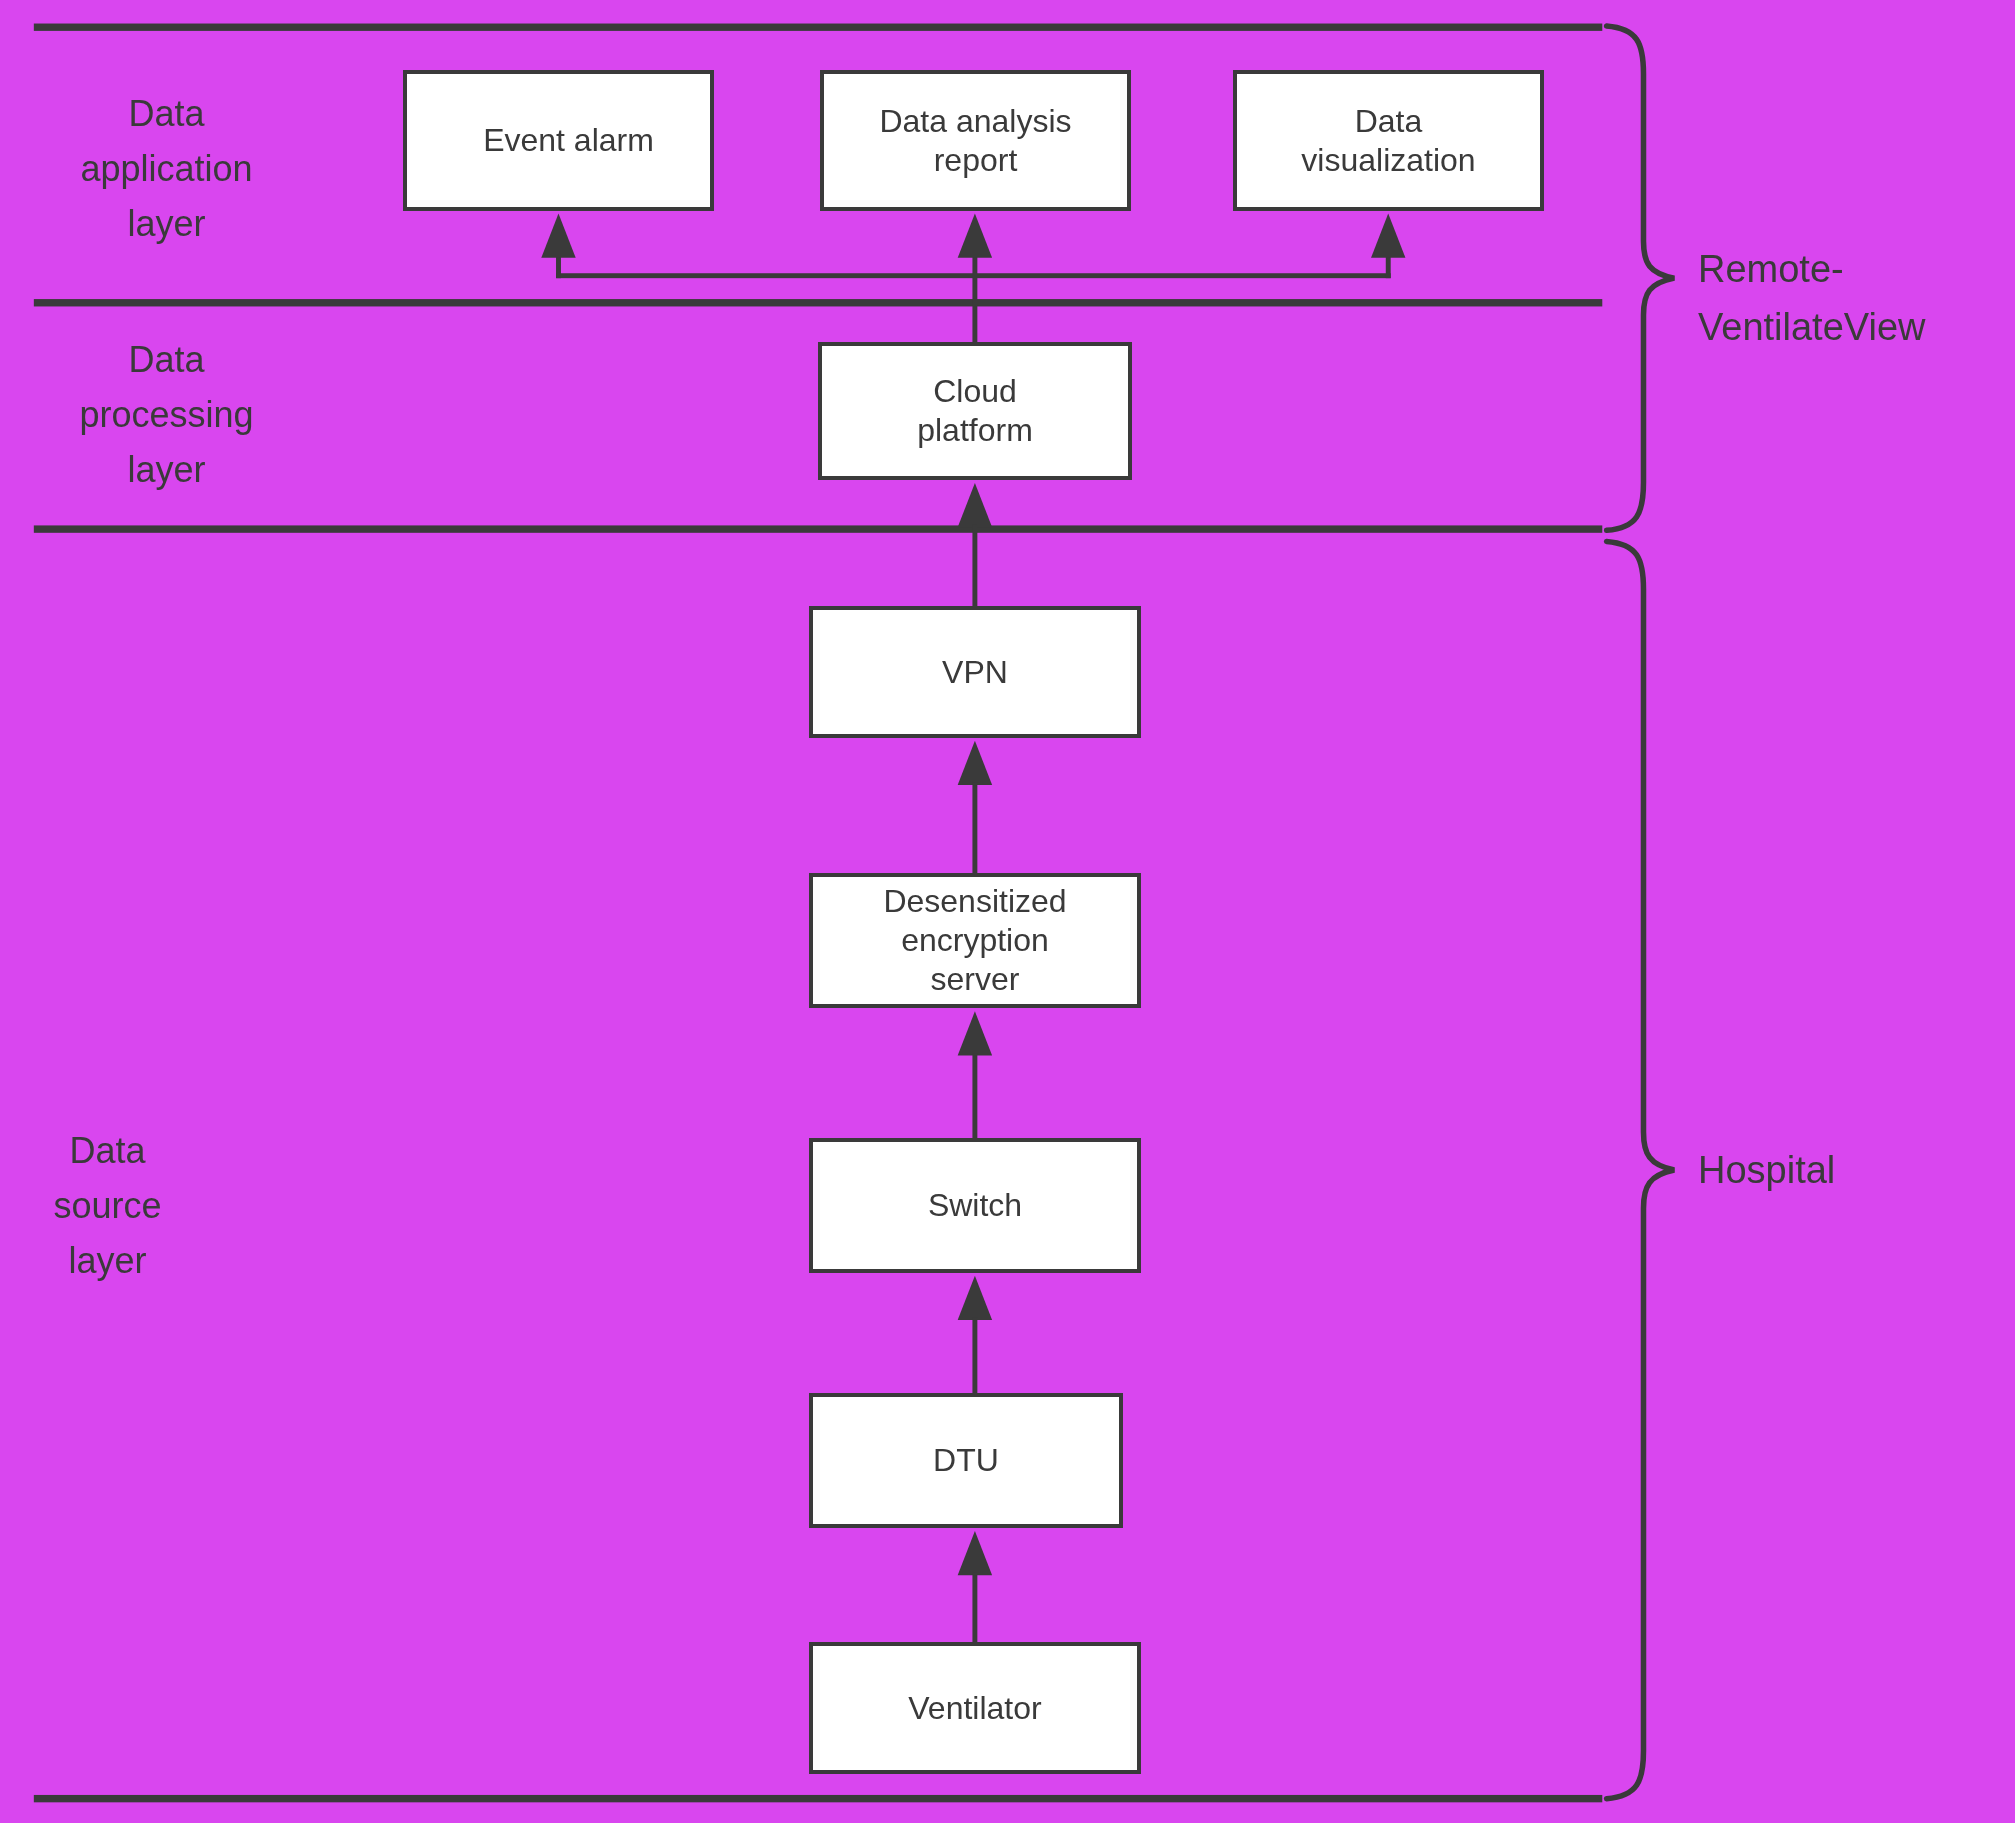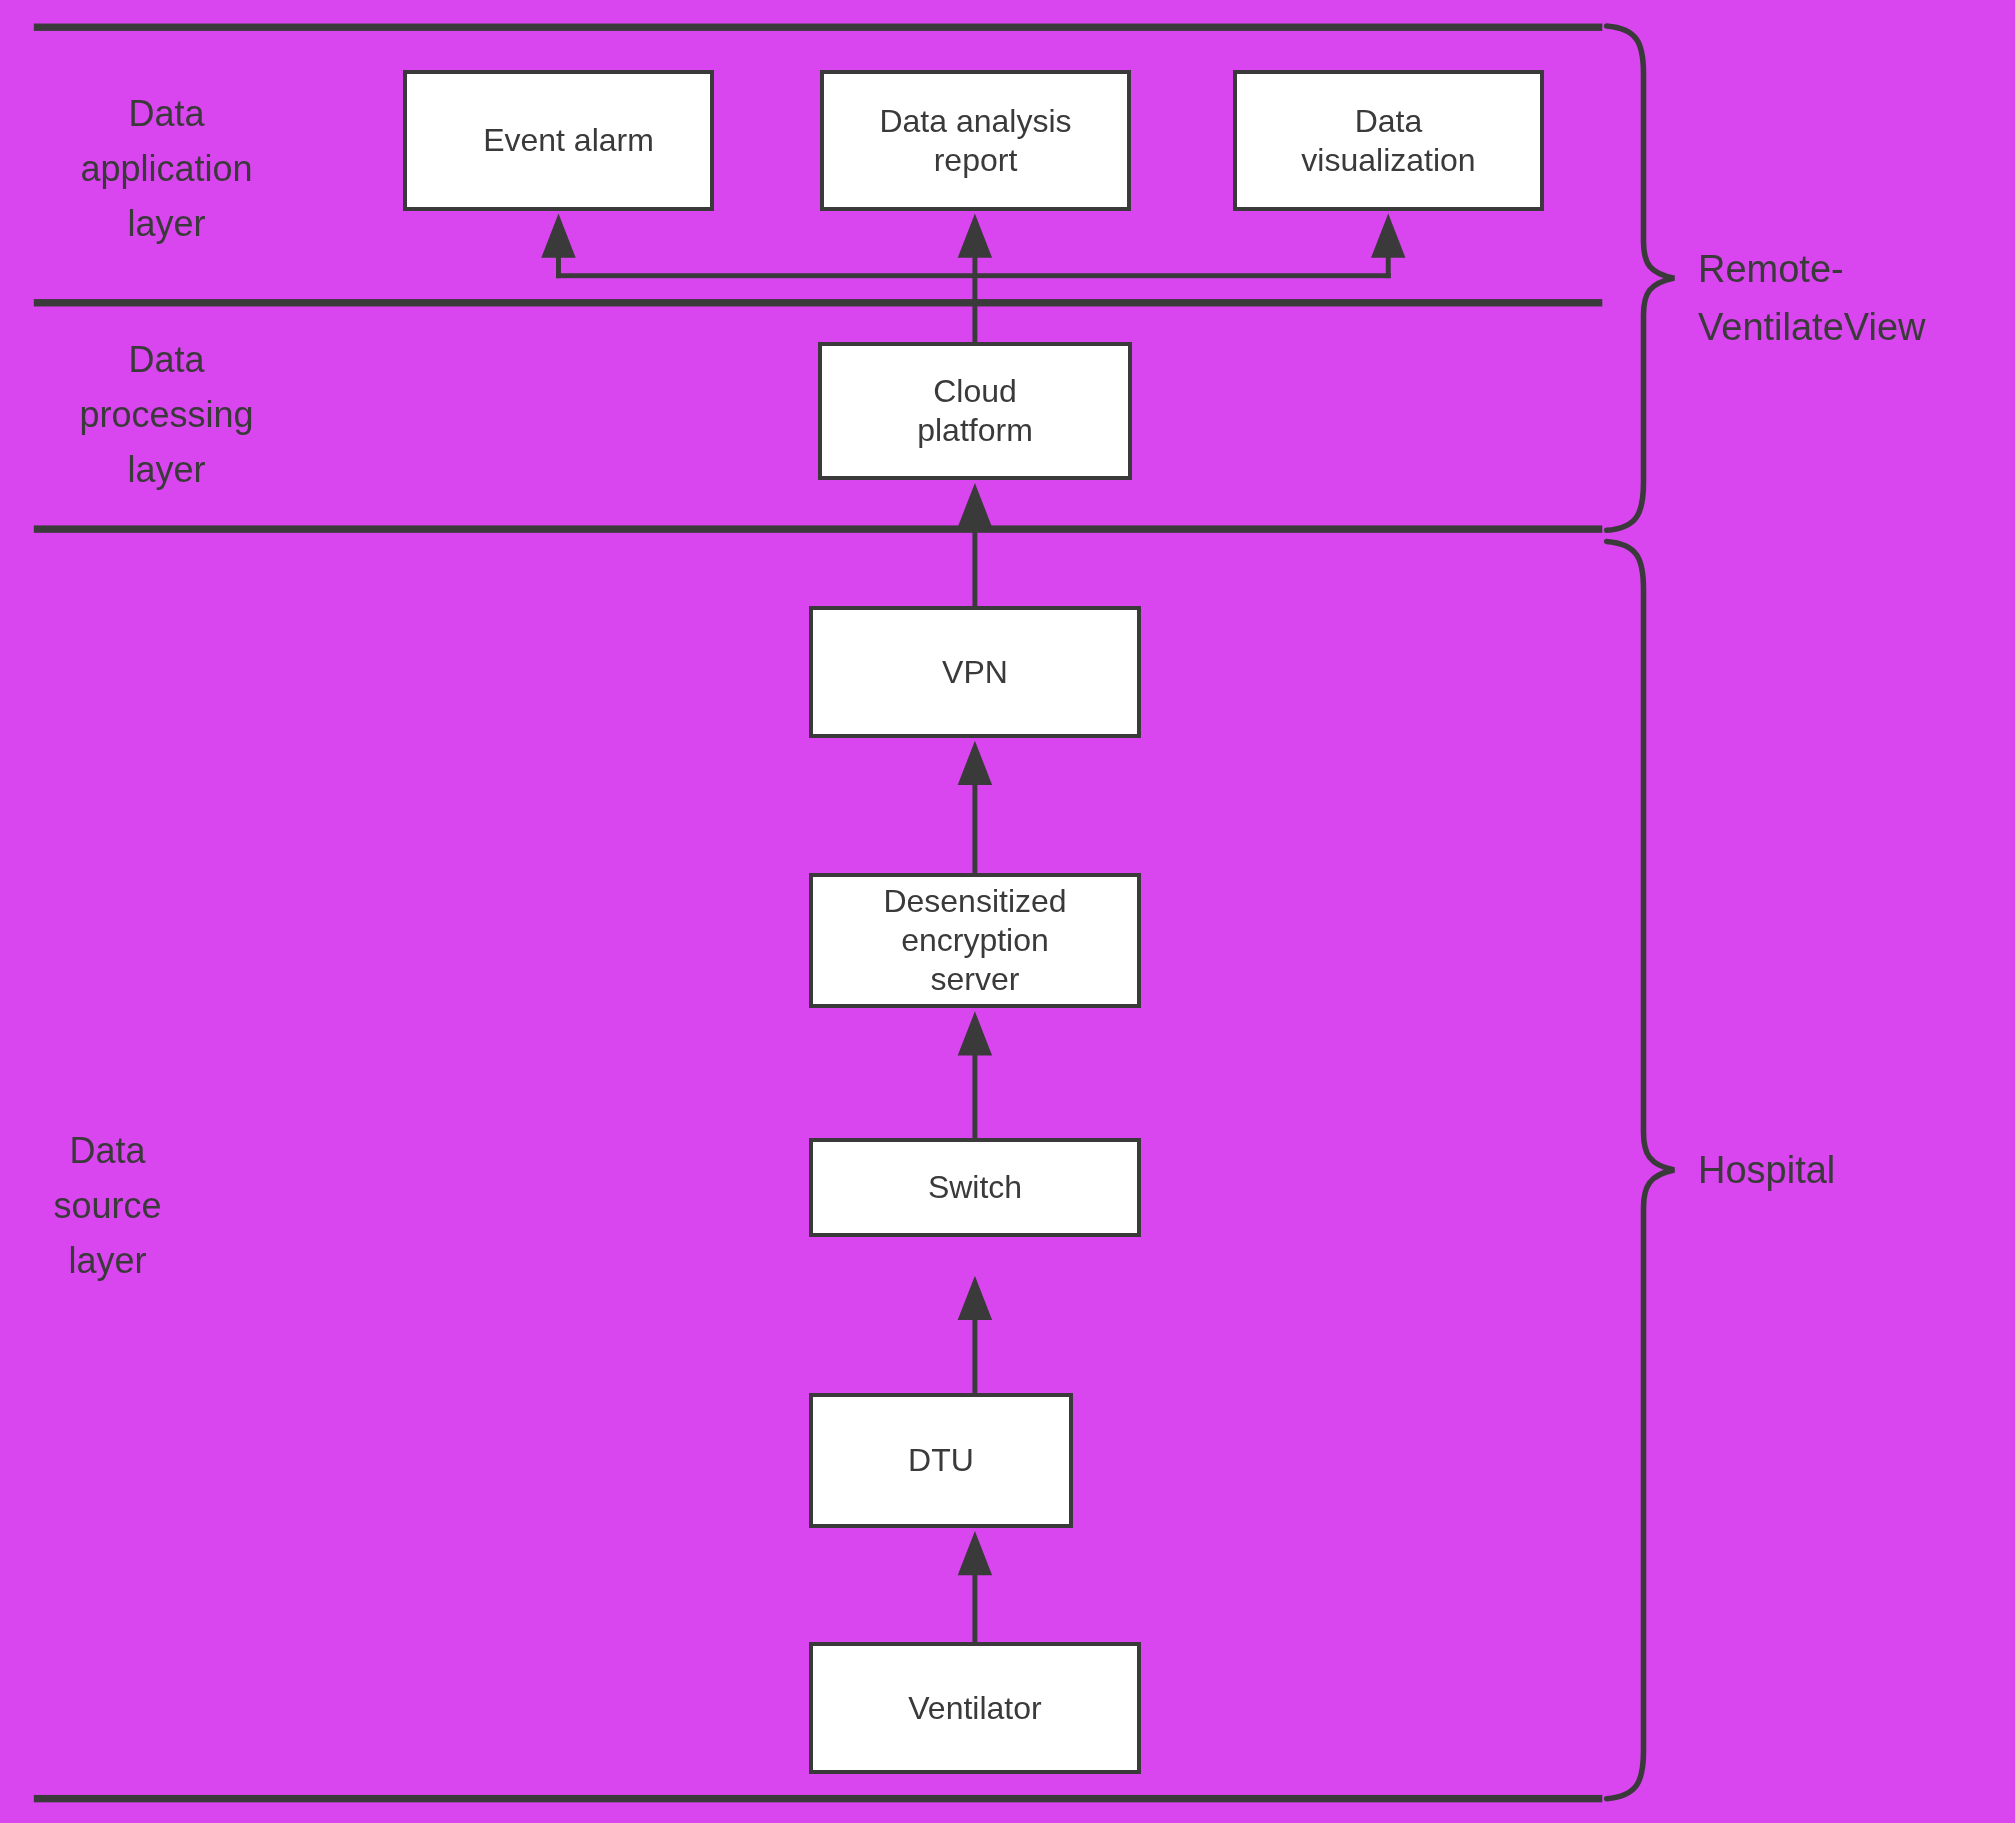--- a/index.html
+++ b/index.html
@@ -122,24 +122,24 @@
   </div>
 
   <div class="node" style="left:809px; top:606px; width:332px; height:132px;">
     <span>VPN</span>
   </div>
   <div class="node" style="left:809px; top:873px; width:332px; height:135px;">
     <span>Desensitized
 encryption
 server</span>
   </div>
-  <div class="node" style="left:809px; top:1138px; width:332px; height:99px;align-items:center;">
+  <div class="node" style="left:809px; top:1138px; width:332px; height:135px;align-items:center;">
     <span>Switch</span>
   </div>
-  <div class="node" style="left:809px; top:1393px; width:264px; height:135px;">
+  <div class="node" style="left:809px; top:1393px; width:314px; height:135px;">
     <span>DTU</span>
   </div>
   <div class="node" style="left:809px; top:1642px; width:332px; height:132px;text-align:center;">
     <span>Ventilator</span>
   </div>
 
   <div class="brace-label" style="left:1698px; top:240px; width:317px;">Remote-
 VentilateView</div>
   <div class="brace-label" style="left:1698px; top:1141px; width:234px;">Hospital</div>
 

